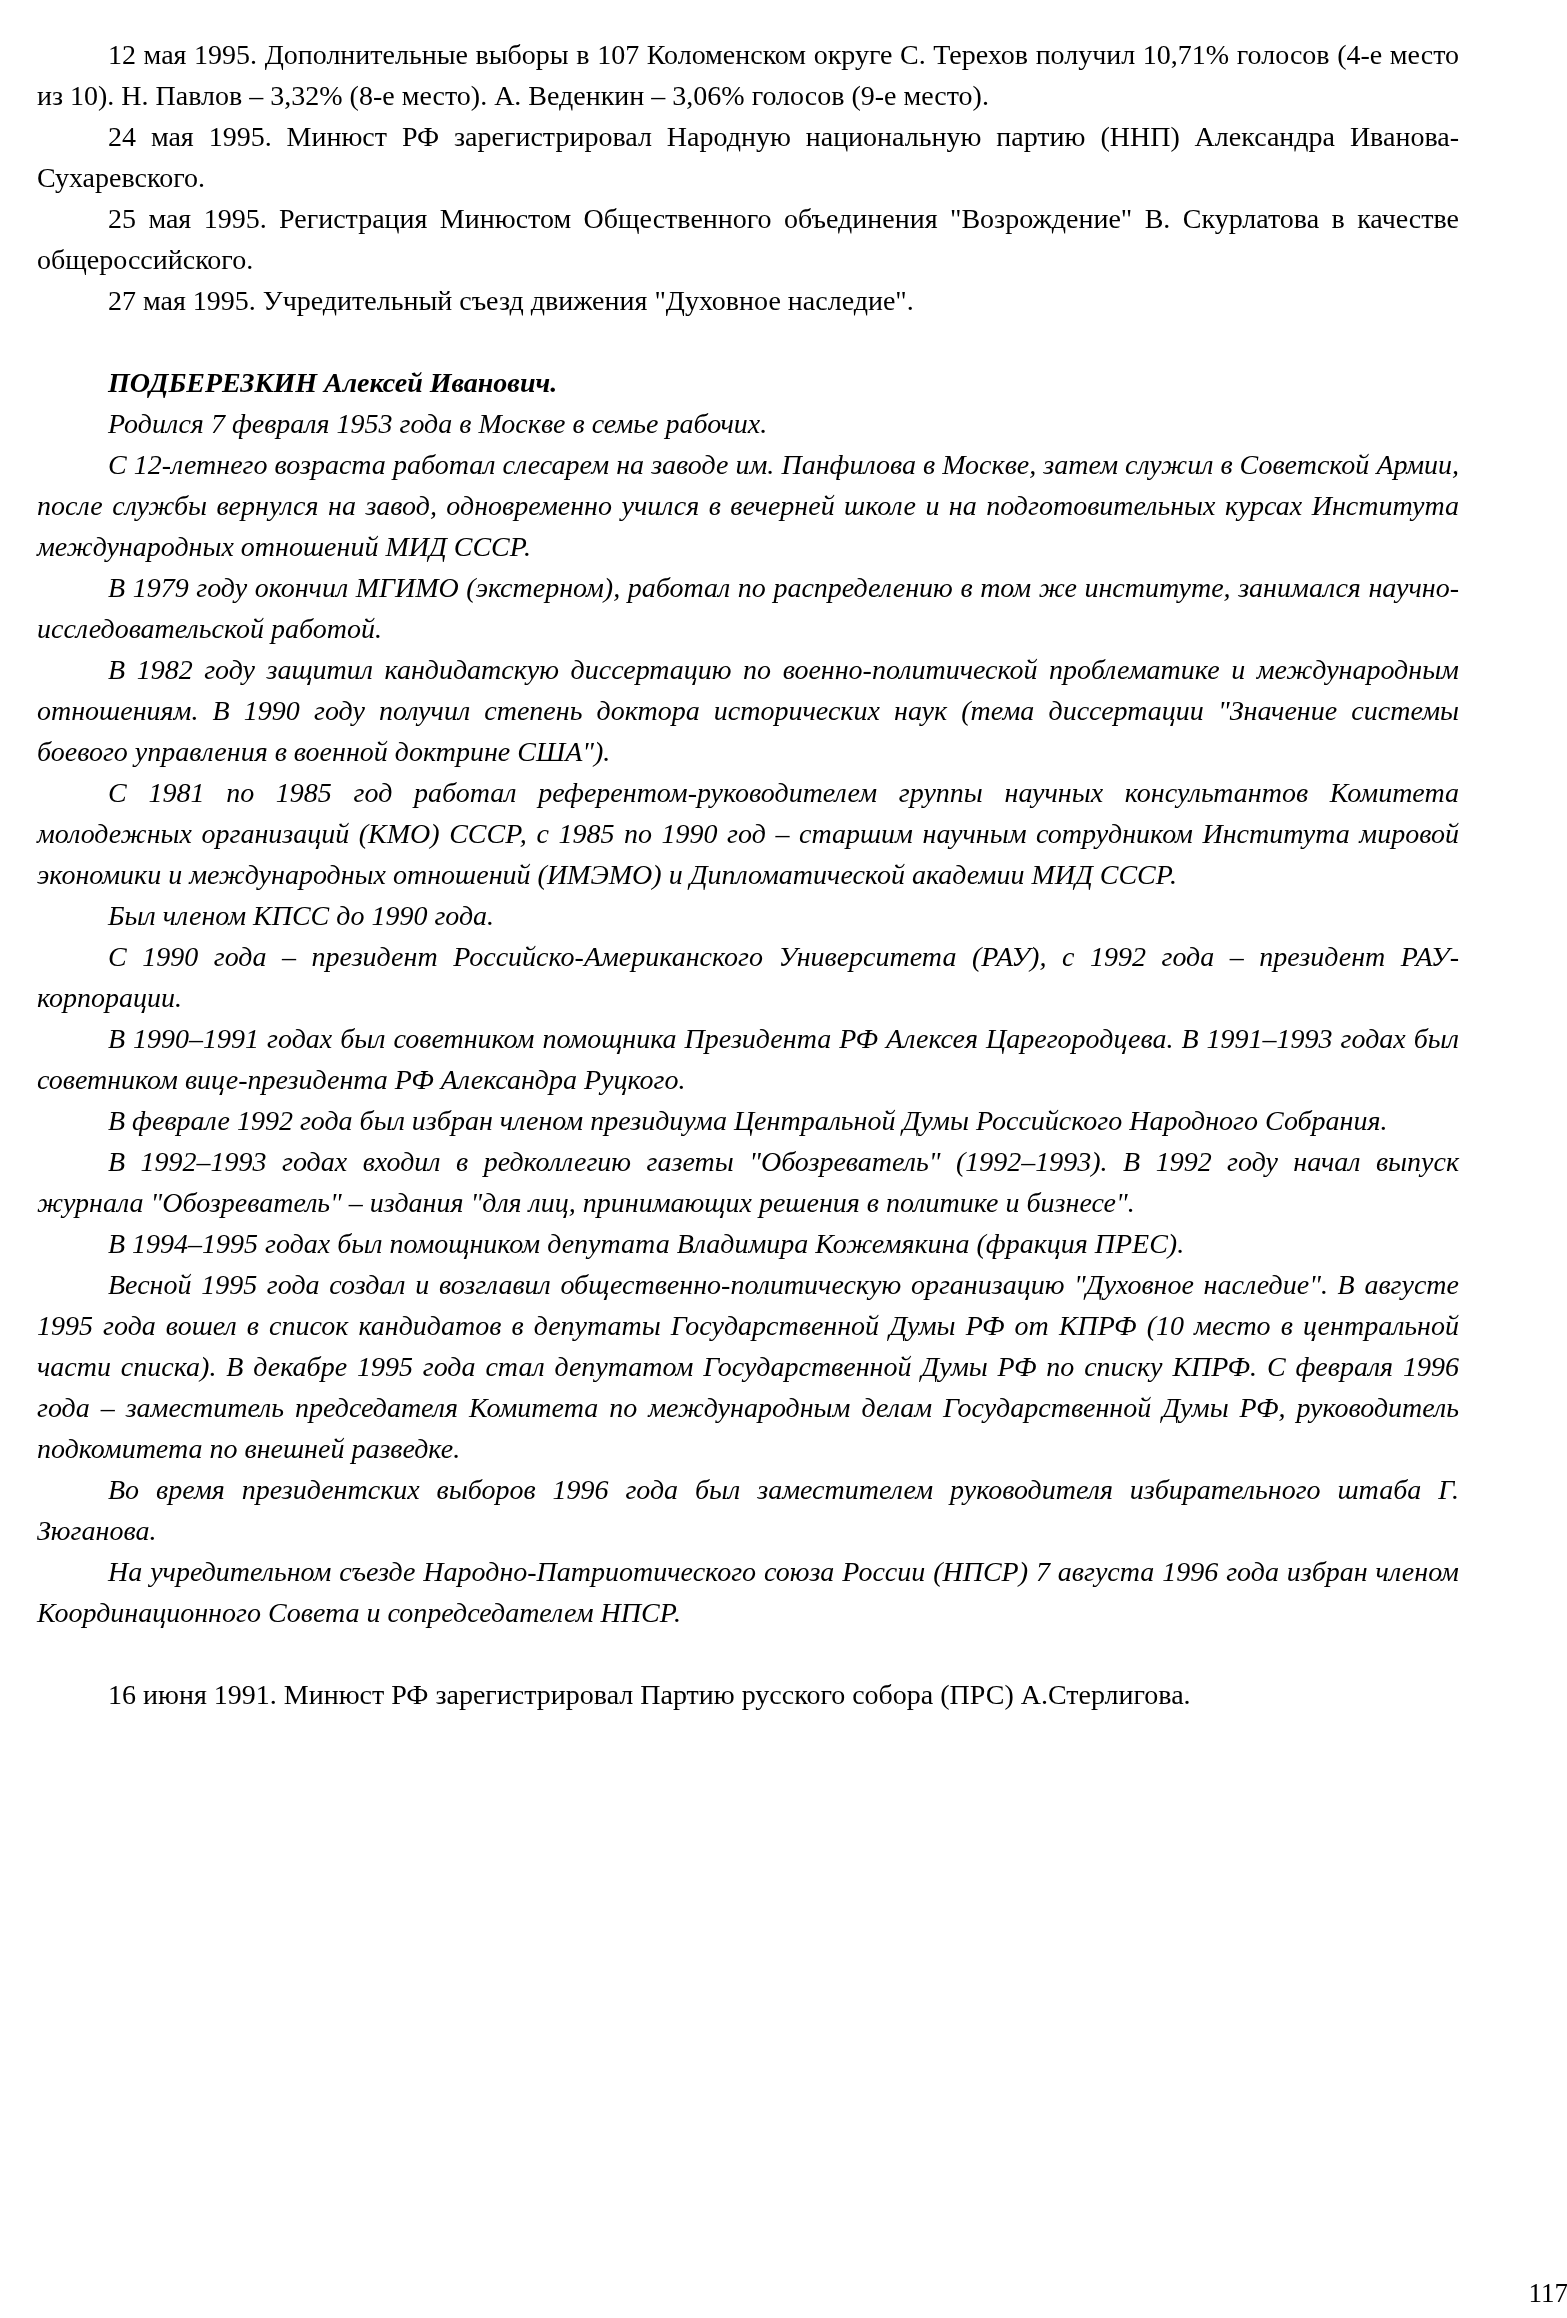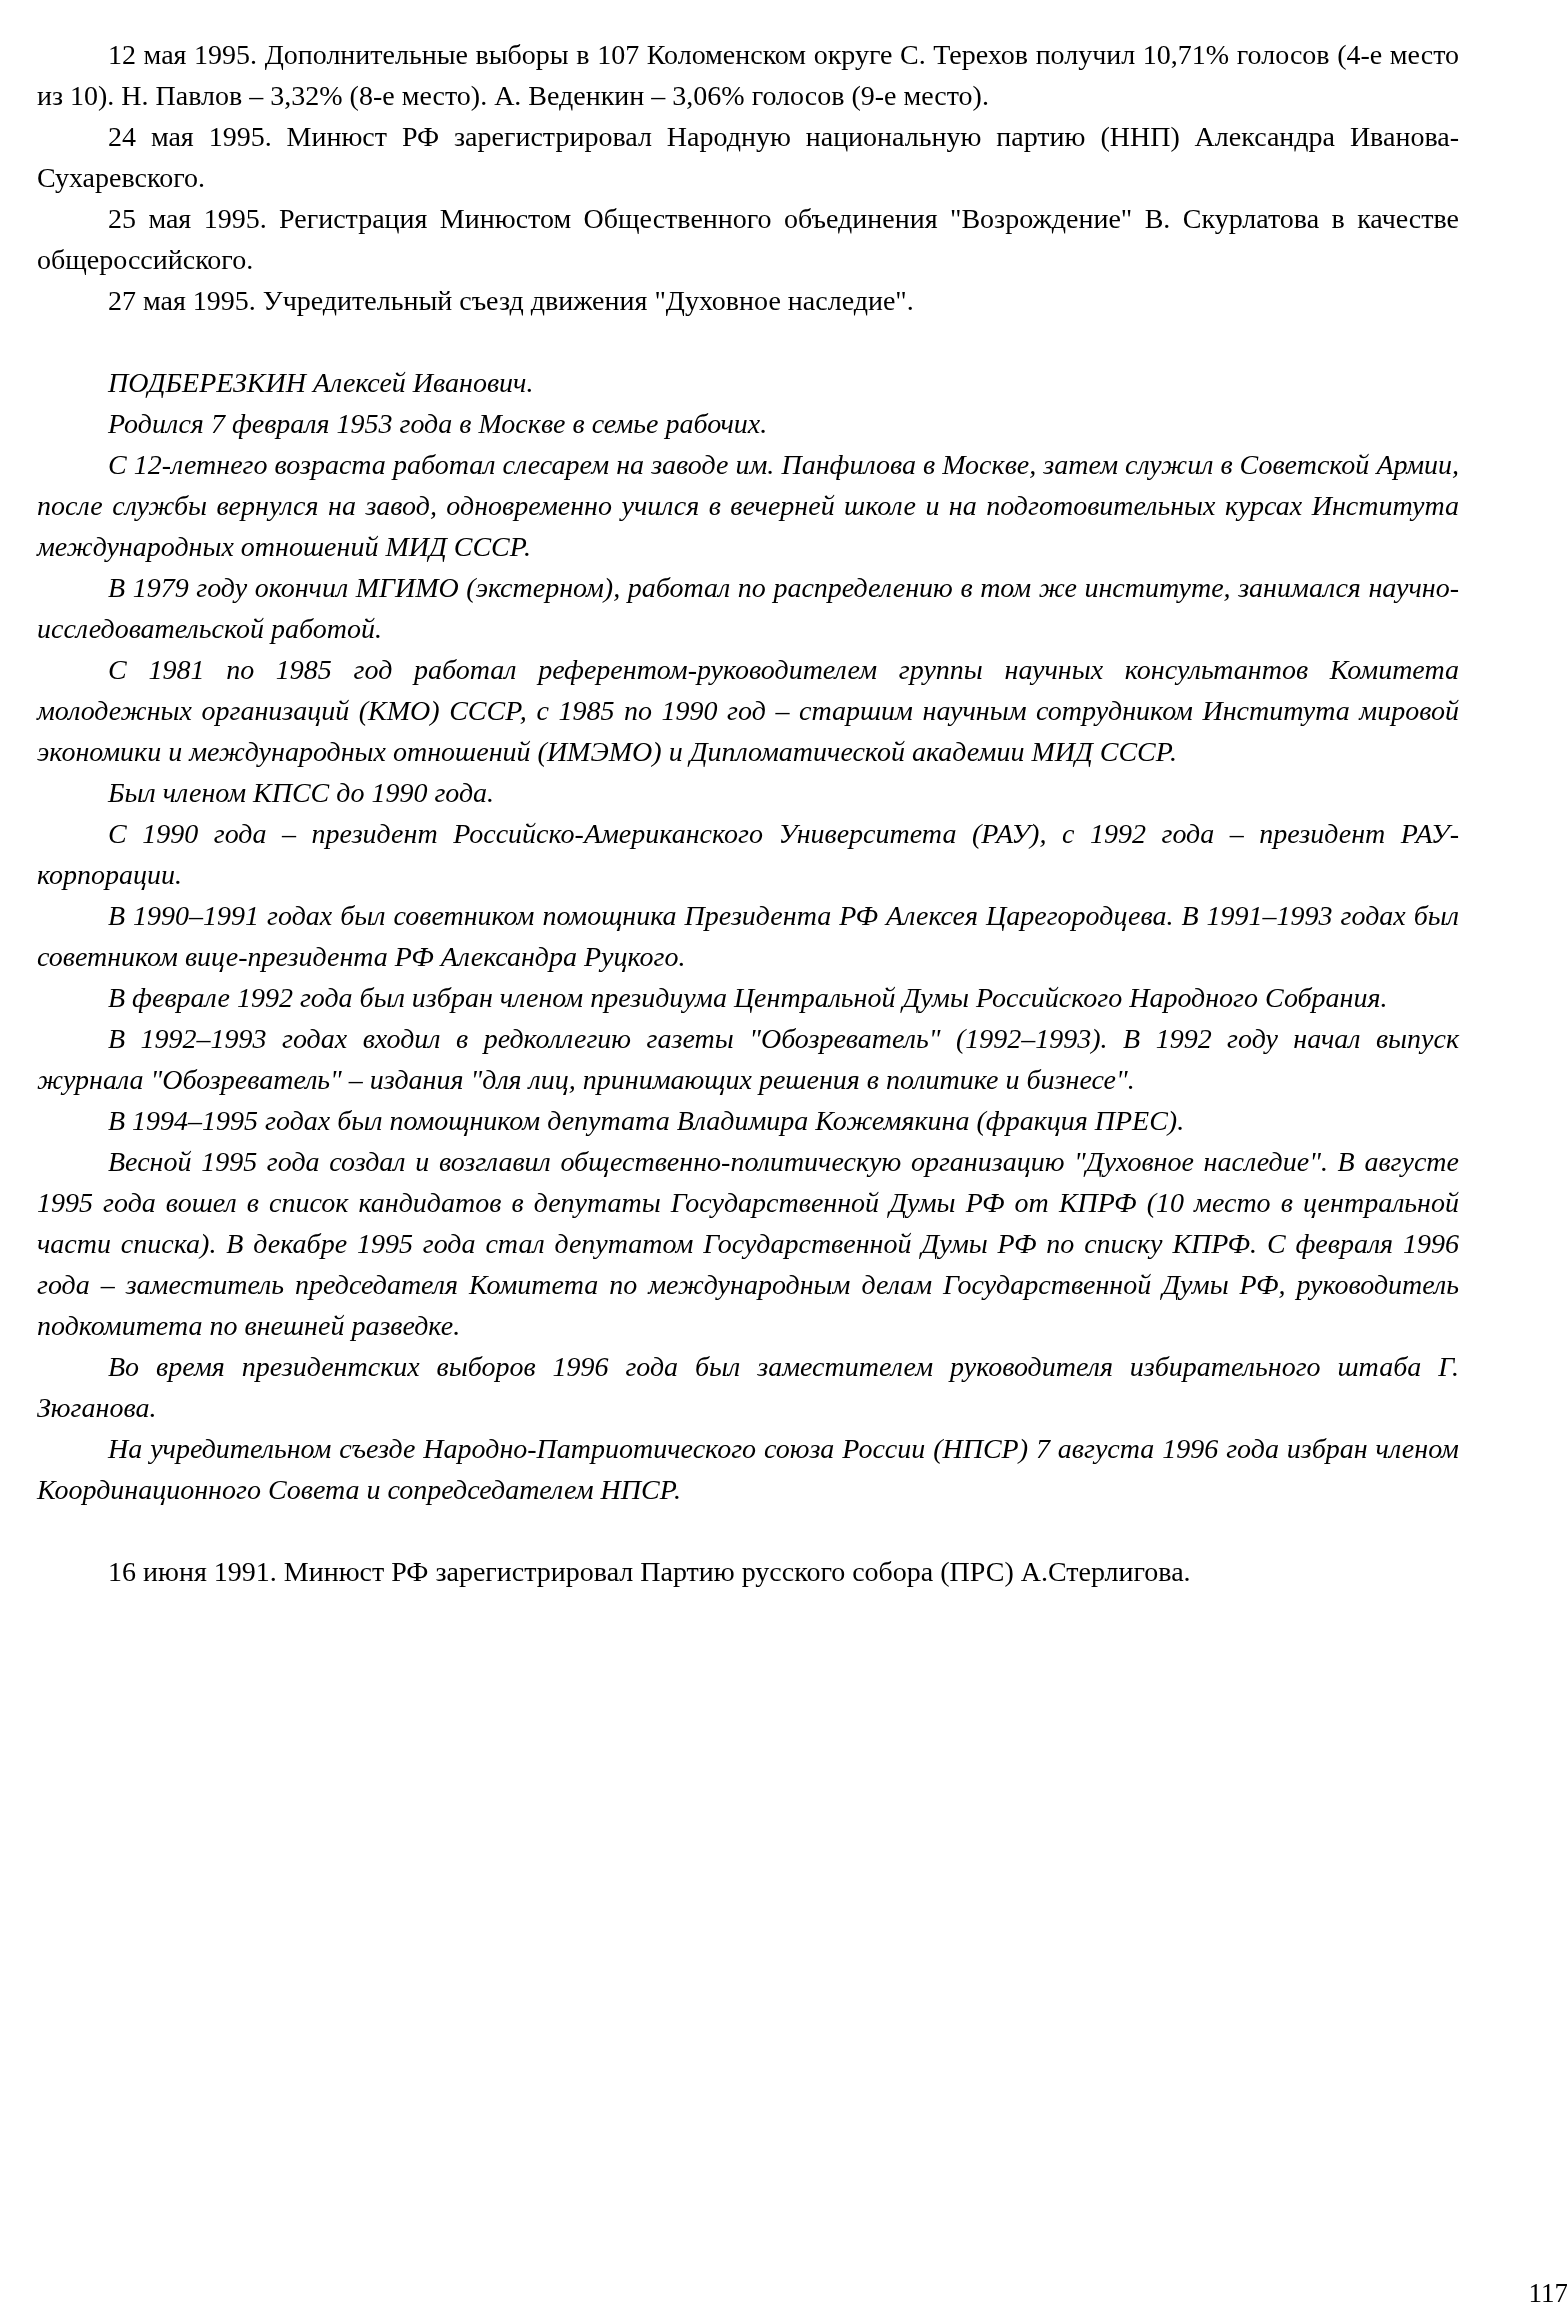--- a/index.html
+++ b/index.html
@@ -25,21 +25,21 @@
     font-size: 28px;
     line-height: 41px;
     text-indent: 71px;
     text-align: justify;
   }
   .bio p {
     font-style: italic;
   }
   .bio-heading {
     font-style: italic;
-    font-weight: normal;
+    font-weight: bold;
   }
   .section-gap {
     height: 41px;
   }
   .page-number {
     position: absolute;
     left: 0;
     right: 0;
     bottom: 10.5px;
     text-align: right;
@@ -59,20 +59,21 @@
     <p>27 мая 1995. Учредительный съезд движения "Духовное наследие".</p>
   </section>
 
   <div class="section-gap"></div>
 
   <section class="bio">
     <p class="bio-heading">ПОДБЕРЕЗКИН Алексей Иванович.</p>
     <p>Родился 7 февраля 1953 года в Москве в семье рабочих.</p>
     <p>С 12-летнего возраста работал слесарем на заводе им. Панфилова в Москве, затем служил в Советской Армии, после службы вернулся на завод, одновременно учился в вечерней школе и на подготовительных курсах Института международных отношений МИД СССР.</p>
     <p>В 1979 году окончил МГИМО (экстерном), работал по распределению в том же институте, занимался научно-исследовательской работой.</p>
+    <p>В 1982 году защитил кандидатскую диссертацию по военно-политической проблематике и международным отношениям. В 1990 году получил степень доктора исторических наук (тема диссертации "Значение системы боевого управления в военной доктрине США").</p>
     <p>С 1981 по 1985 год работал референтом-руководителем группы научных консультантов Комитета молодежных организаций (КМО) СССР, с 1985 по 1990 год – старшим научным сотрудником Института мировой экономики и международных отношений (ИМЭМО) и Дипломатической академии МИД СССР.</p>
     <p>Был членом КПСС до 1990 года.</p>
     <p>С 1990 года – президент Российско-Американского Университета (РАУ), с 1992 года – президент РАУ-корпорации.</p>
     <p>В 1990–1991 годах был советником помощника Президента РФ Алексея Царегородцева. В 1991–1993 годах был советником вице-президента РФ Александра Руцкого.</p>
     <p>В феврале 1992 года был избран членом президиума Центральной Думы Российского Народного Собрания.</p>
     <p>В 1992–1993 годах входил в редколлегию газеты "Обозреватель" (1992–1993). В 1992 году начал выпуск журнала "Обозреватель" – издания "для лиц, принимающих решения в политике и бизнесе".</p>
     <p>В 1994–1995 годах был помощником депутата Владимира Кожемякина (фракция ПРЕС).</p>
     <p>Весной 1995 года создал и возглавил общественно-политическую организацию "Духовное наследие". В августе 1995 года вошел в список кандидатов в депутаты Государственной Думы РФ от КПРФ (10 место в центральной части списка). В декабре 1995 года стал депутатом Государственной Думы РФ по списку КПРФ. С февраля 1996 года – заместитель председателя Комитета по международным делам Государственной Думы РФ, руководитель подкомитета по внешней разведке.</p>
     <p>Во время президентских выборов 1996 года был заместителем руководителя избирательного штаба Г. Зюганова.</p>
     <p>На учредительном съезде Народно-Патриотического союза России (НПСР) 7 августа 1996 года избран членом Координационного Совета и сопредседателем НПСР.</p>

